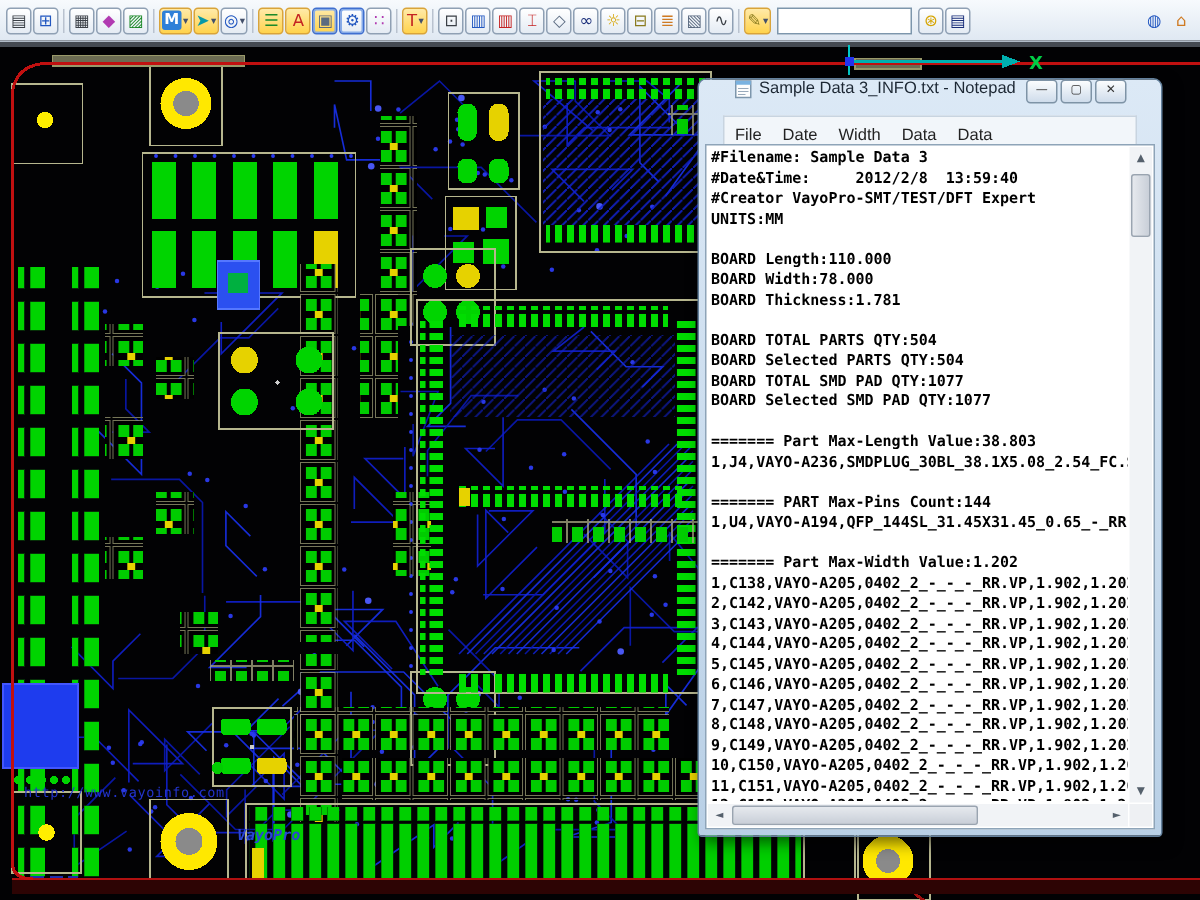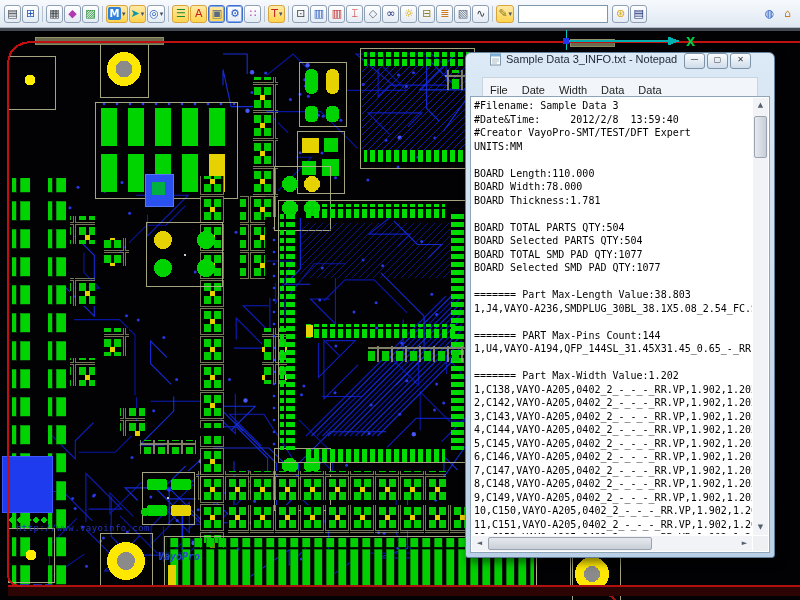--- a/index.html
+++ b/index.html
@@ -45,21 +45,21 @@
     background:linear-gradient(#fbfdfe,#cfdceb);font-size:8px;line-height:12px;text-align:center;
     color:#333;cursor:pointer;font-family:"DejaVu Sans",sans-serif;}
   .np-menu{margin:0 16px;height:19px;background:#f2f6fa;border:1px solid #c8d4e0;border-bottom:none;
     display:flex;align-items:flex-end;box-sizing:border-box;}
   .np-menu span{font-size:11px;color:#222;padding:0 7px;cursor:pointer;}
   .np-body{position:absolute;left:4px;right:4px;top:43px;bottom:4px;background:#fff;
     border:1px solid #8ea4b8;box-sizing:border-box;}
   .np-text{position:absolute;left:3px;right:17px;top:2px;bottom:18px;overflow:hidden;
     font-family:"DejaVu Sans Mono",monospace;font-size:10px;line-height:13.5px;color:#000;
     white-space:pre;cursor:text;}
-  .np-line{height:13.5px;}
+  .np-line{height:13.5px;font-weight:bold;}
   .np-vscroll{position:absolute;top:1px;right:1px;bottom:17px;width:15px;background:#f1f3f6;}
   .np-hscroll{position:absolute;left:1px;right:17px;bottom:1px;height:15px;background:#f1f3f6;}
   .sb-arrow{position:absolute;width:15px;height:15px;font-size:7px;color:#55606c;text-align:center;
     line-height:15px;font-family:"DejaVu Sans",sans-serif;cursor:pointer;}
   .sb-thumb{position:absolute;background:linear-gradient(90deg,#dfe3e8,#c6ccd4);border:1px solid #9aa4b0;
     border-radius:2px;cursor:pointer;}
   .np-vscroll .sb-thumb{left:1px;right:1px;top:18px;height:40px;background:linear-gradient(90deg,#e6e9ee,#c9cfd8);}
   .np-hscroll .sb-thumb{top:1px;bottom:1px;left:16px;width:58%;background:linear-gradient(#e6e9ee,#c9cfd8);}
   .sb-corner{position:absolute;right:1px;bottom:1px;width:15px;height:15px;background:#eef0f3;}
 </style>

